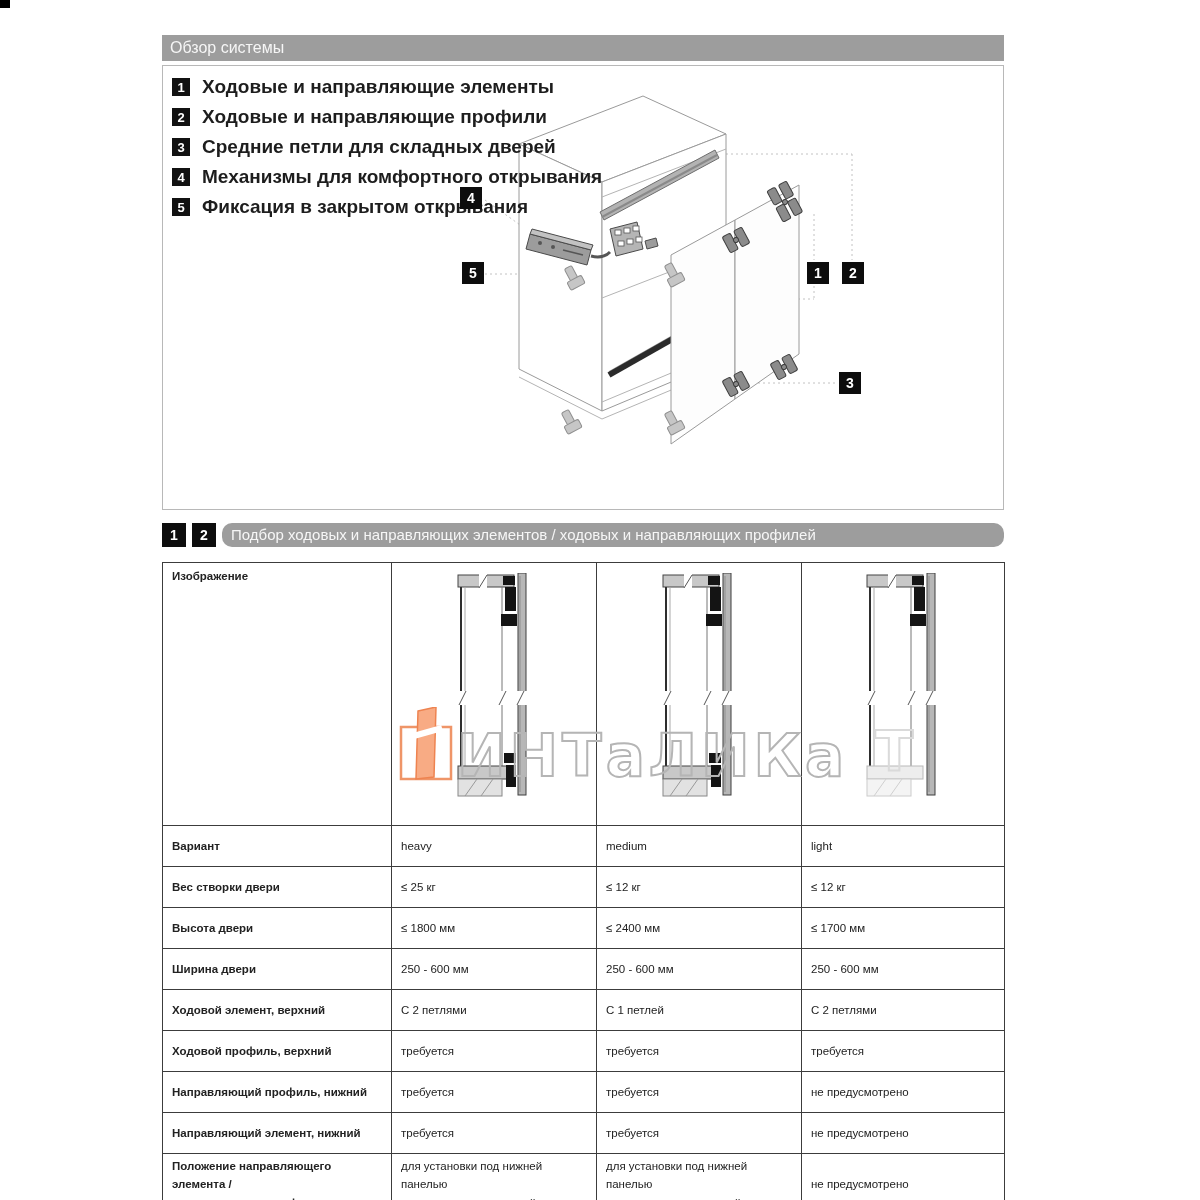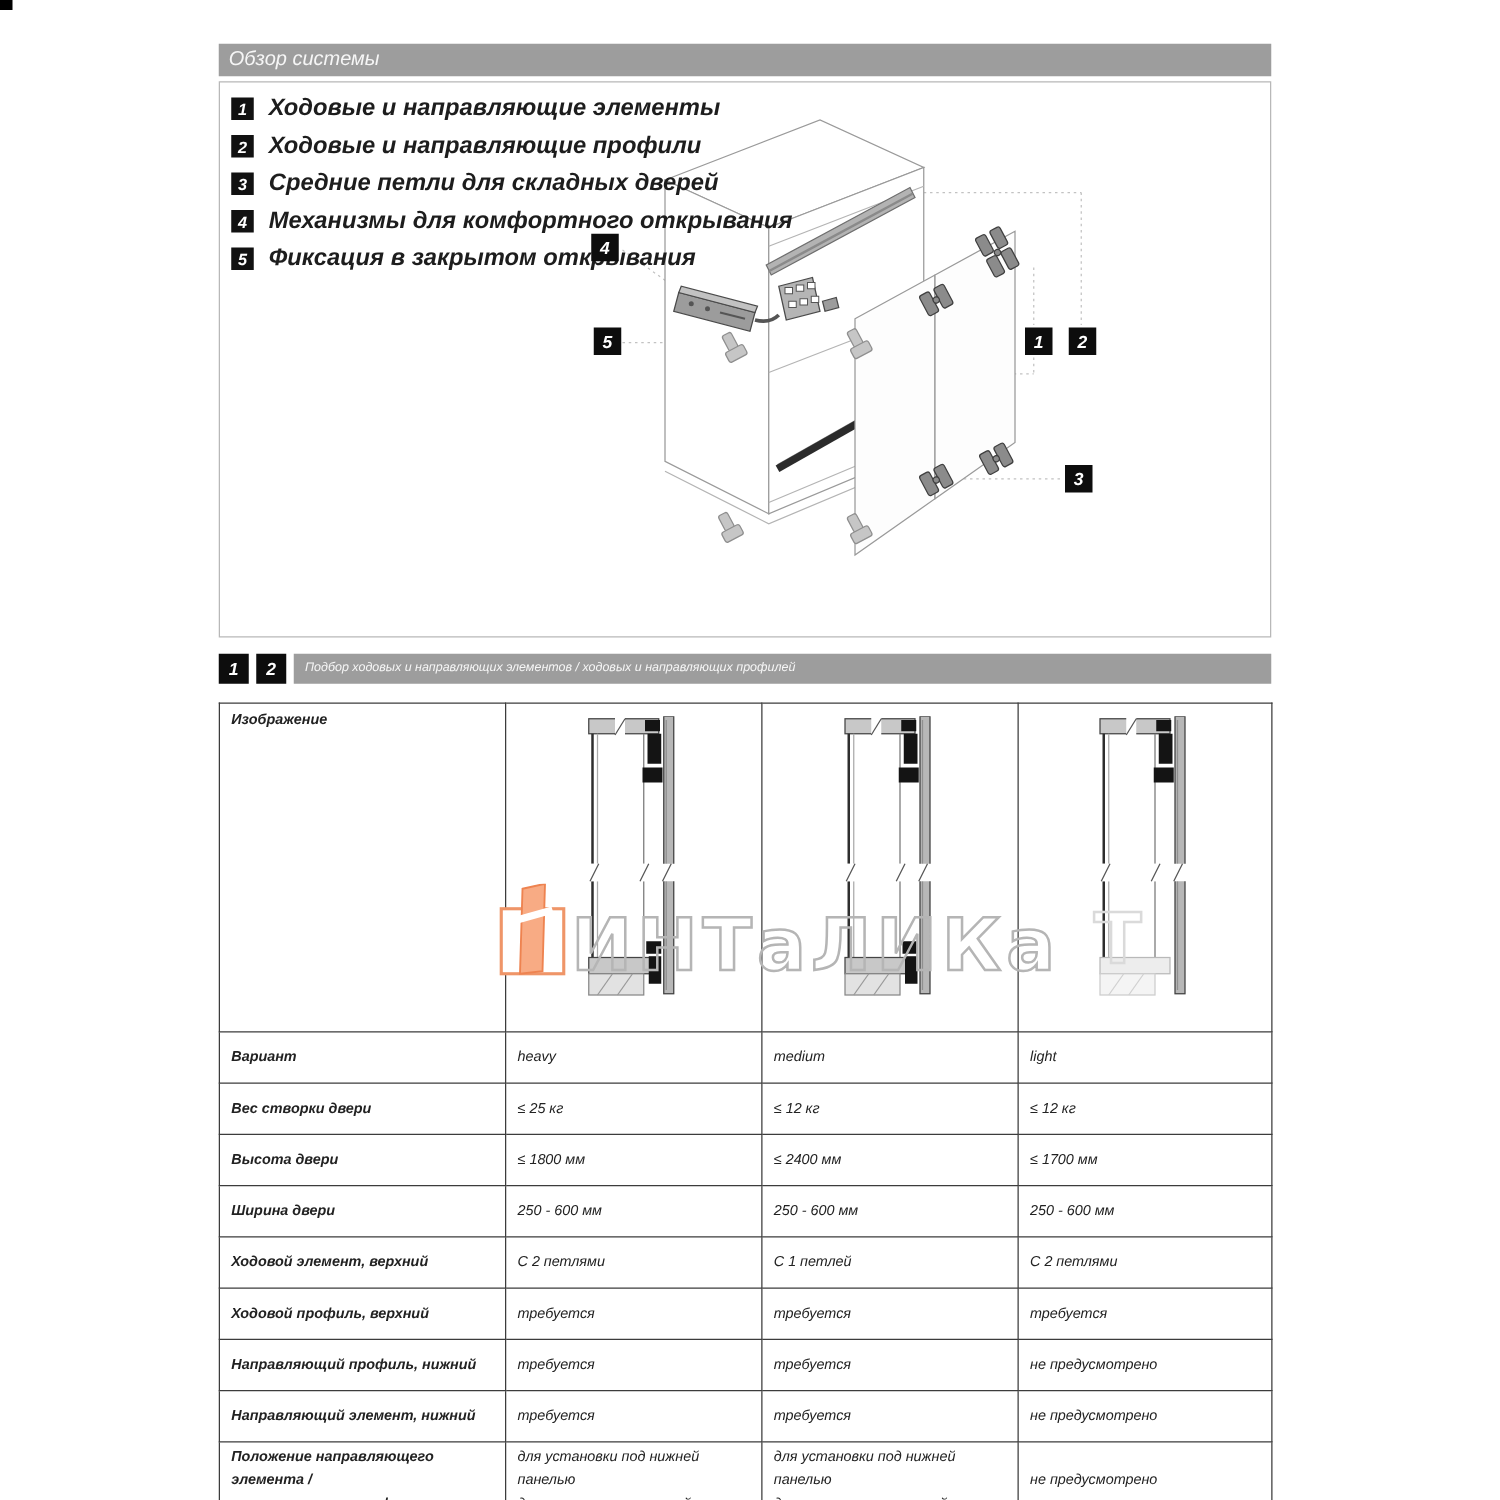--- a/index.html
+++ b/index.html
@@ -1,20 +1,20 @@
 <!DOCTYPE html>
 <html><head>
 <meta charset="utf-8">
 <style>
   html,body { margin:0; padding:0; }
   body { font-family: "Liberation Sans", sans-serif; }
   .page { position:relative; width:1200px; height:1200px; background:#ffffff; overflow:hidden; }
   .corner-mark { position:absolute; left:0; top:0; width:10px; height:8px; background:#000; }
 
-  .content { position:absolute; left:175px; top:35px; width:842px; height:1140px;font-style:italic; }
+  .content { position:absolute; left:162px; top:35px; width:842px; height:1140px; }
 
   .bar { background:#9d9d9d; color:#f6f6f6; font-size:16px; }
   .bar1 { position:absolute; top:0; left:0; width:834px; height:26px; line-height:26px; padding-left:8px; }
 
   
   .diagram-box { position:absolute; top:30px; left:0; width:840px; height:443px; border:1px solid #b8b8b8; background:#fff; }
   .diagram-svg { position:absolute; left:0; top:0; width:840px; height:443px; }
 
   .legend { position:absolute; left:9px; top:12px; z-index:3; }
   .legend-item { display:flex; align-items:center; height:18px; margin-bottom:12px; }
@@ -28,21 +28,21 @@
   .db4 { left:297px; top:121px; }
   .db5 { left:299px; top:196px; }
   .db1 { left:644px; top:196px; }
   .db2 { left:679px; top:196px; }
   .db3 { left:676px; top:306px; }
 
   
   .bar2row { position:absolute; top:488px; left:0; width:842px; height:24px; display:flex; }
   .sq-badge { width:24px; height:24px; background:#0d0d0d; color:#fff; font-size:14px;
               font-weight:bold; text-align:center; line-height:24px; flex:0 0 auto; margin-right:6px; }
-  .bar2 { flex:1; height:24px; line-height:24px; padding-left:9px; font-size:10px; }
+  .bar2 { flex:1; height:24px; line-height:24px; padding-left:9px; font-size:15px;border-radius:10px; }
 
   
   table.spec { position:absolute; top:527px; left:0; width:842px; border-collapse:collapse; table-layout:fixed; }
   table.spec td { border:1px solid #3c3c3c; font-size:11.5px; color:#222; padding:3px 9px; vertical-align:middle; }
   td.lbl { font-weight:bold; color:#111; }
   td.val { white-space:pre-line; line-height:1.6;margin-left:20px; }
   tr.imgrow td { height:249px; vertical-align:top; }
   tr.imgrow td.lbl { padding-top:7px; }
   tr.imgrow td.img-cell { text-align:center; padding-top:10px; }
   tr.r td { height:34px; }

